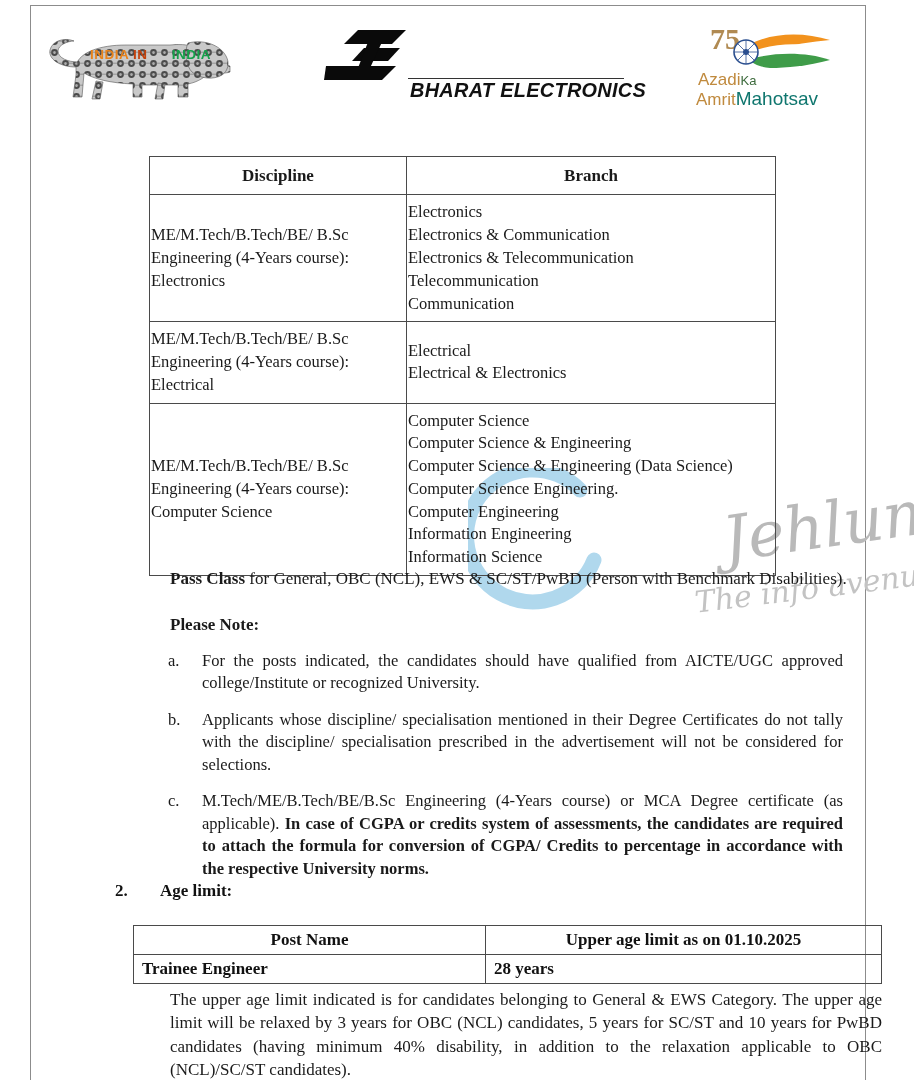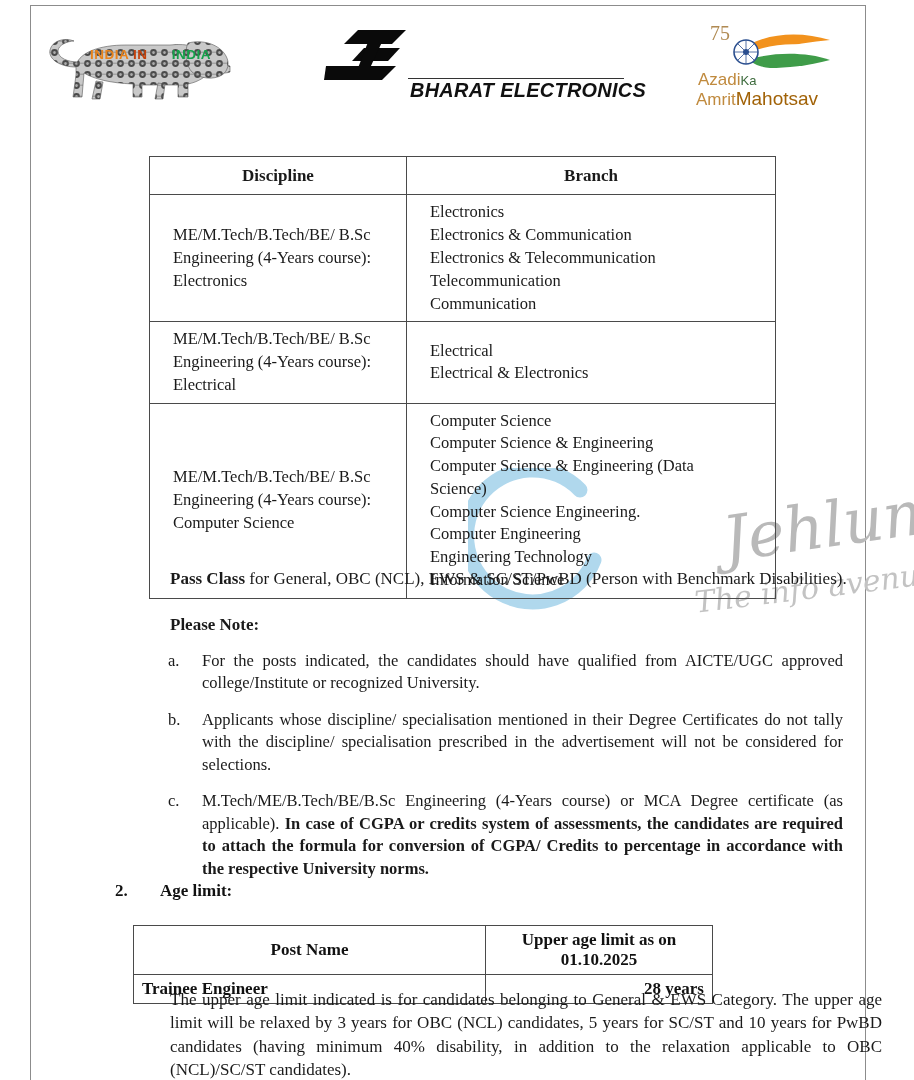--- a/index.html
+++ b/index.html
@@ -74,72 +74,72 @@
     font-size: 19.5px; font-weight: bold; font-style: italic;
     color: #111;
     letter-spacing: 0.3px;
     white-space: nowrap;
     transform: scaleX(1.02);
     transform-origin: left top;
   }
 
   .azadi-75 {
     position: absolute; left: 16px; top: 2px;
-    font-size: 20px; font-weight: normal;
+    font-size: 30px; font-weight: bold;
     color: #b08a52;
     font-family: "Liberation Serif", serif;
   }
   .azadi-l1, .azadi-l2 {
     position: absolute;
     font-family: "Liberation Sans", sans-serif;
     white-space: nowrap;
   }
   .azadi-l1 { left: 4px; top: 50px; font-size: 17px; color: #c08a3e; }
   .azadi-l2 { left: 2px; top: 68px; font-size: 17px; color: #c08a3e; }
   .azadi-ka { font-size: 13px; color: #3d6b3d; }
-  .azadi-mah { font-size: 19px; color: #a16207; }
+  .azadi-mah { font-size: 19px; color: #0f766e; }
 
   
   table.doc-table {
     border-collapse: collapse;
     position: absolute;
   }
   #table-discipline {
     left: 149px; top: 116px; width: 627px; margin-top: 40px;
   }
   #table-discipline td, #table-discipline th {
     border: 1px solid #4a4a4a;
-    padding: 6px 23px;
+    padding: 6px 1px;
     font-size: 16.5px;
     vertical-align: middle;
     line-height: 1.38;
     color: #1a1a1a;
   }
   #table-discipline th {
     text-align: center;
     font-weight: bold;
     font-size: 17px;
     padding: 7px 8px;
   }
   #table-discipline td.col-disc { width: 257px; }
   .branch-line { display: block; }
 
   #table-age {
-    left: 133px; top: 925px; width: 580px;
+    left: 133px; top: 925px; width: 749px;
   }
   #table-age td, #table-age th {
     border: 1px solid #4a4a4a;
     font-weight: bold;
     font-size: 17px;
     padding: 4px 8px;
     color: #111;
   }
   #table-age th { text-align: center; }
   #table-age td.post-cell { text-align: left; width: 352px; }
-  #table-age td.age-cell { text-align: right; }
+  #table-age td.age-cell { text-align: left; }
 
   
   .para {
     position: absolute;
     font-size: 17px;
     line-height: 1.35;
     color: #1a1a1a;
     text-align: justify;
     margin-left: 40px;
   }
@@ -341,21 +341,21 @@
           <span class="branch-line">ME/M.Tech/B.Tech/BE/ B.Sc</span>
           <span class="branch-line">Engineering (4-Years course):</span>
           <span class="branch-line">Computer Science</span>
         </td>
         <td>
           <span class="branch-line">Computer Science</span>
           <span class="branch-line">Computer Science &amp; Engineering</span>
           <span class="branch-line">Computer Science &amp; Engineering (Data Science)</span>
           <span class="branch-line">Computer Science Engineering.</span>
           <span class="branch-line">Computer Engineering</span>
-          <span class="branch-line">Engineering Technology</span>
+          <span class="branch-line">Information Engineering</span>
           <span class="branch-line">Information Science</span>
         </td>
       </tr>
     </tbody>
   </table>
 
   <div id="pass-class" class="para"><span class="b">Pass Class</span><span> for  General,  OBC  (NCL),  EWS  &amp;   SC/ST/PwBD  (Person  with  Benchmark Disabilities).</span></div>
 
   <div id="please-note" class="para">Please Note:</div>
 

